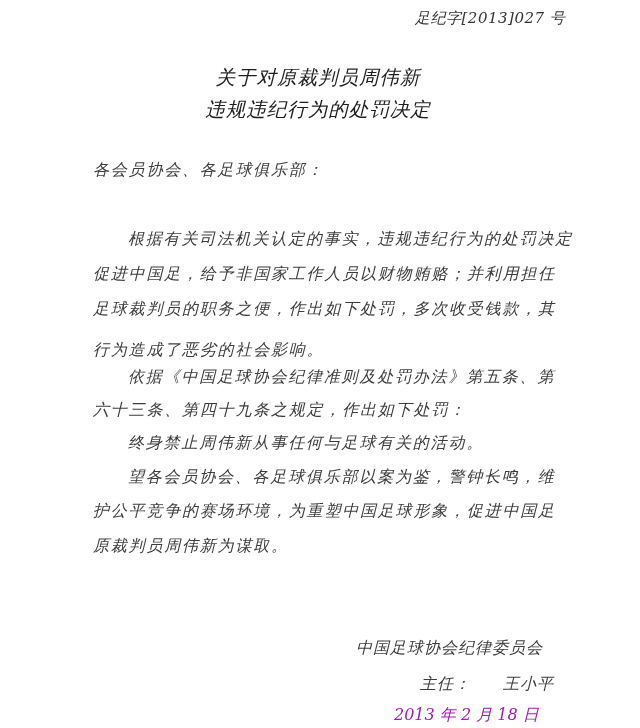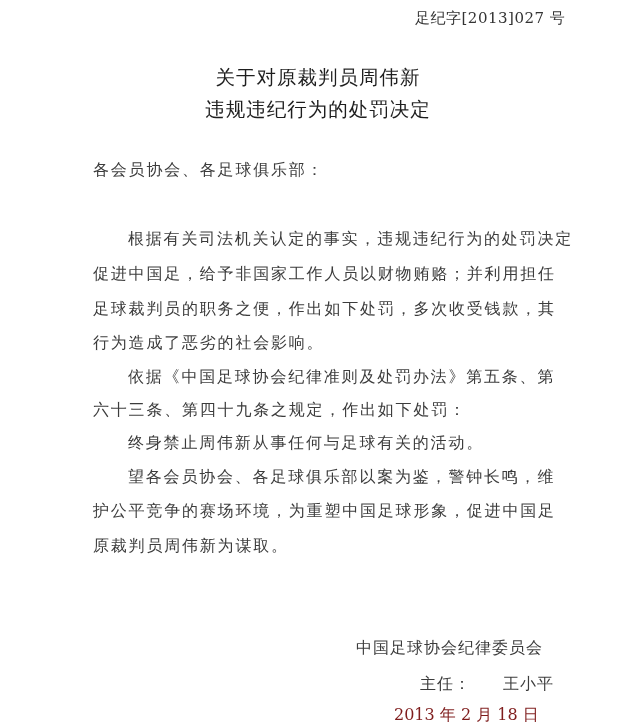--- a/index.html
+++ b/index.html
@@ -8,21 +8,21 @@
       background: #ffffff;
     }
     body {
       width: 640px;
       height: 728px;
       position: relative;
       overflow: hidden;
       font-family: "DejaVu Serif", "Liberation Serif", serif;
       color: #3a3a3a;
     }
-    .abs { position: absolute; white-space: nowrap; }
+    .abs { position: absolute; white-space: nowrap; font-style: italic; }
     .docno {
       left: 415px; top: 9px;
       font-size: 15px;
       color: #333;
       letter-spacing: 0.5px;
     }
     .title {
       left: 0; width: 640px; text-align: center;
       font-family: "DejaVu Sans", "Liberation Sans", sans-serif;
       font-size: 19.5px;
@@ -39,39 +39,39 @@
     .line { left: 93px; }
     .indent { left: 128px; }
     .sig {
       font-size: 16px;
       color: #3c3c3c;
       letter-spacing: 1px;
     }
     .date {
       font-family: "DejaVu Serif", "Liberation Serif", serif;
       font-size: 16px;
-      color: #7f1d1d;
+      color: #a21caf;
     }
   </style>
 </head>
 <body>
 
 <div>
 
   <div class="abs docno">足纪字[2013]027 号</div>
 
   <div class="abs title t1">关于对原裁判员周伟新</div>
   <div class="abs title t2">违规违纪行为的处罚决定</div>
 
   <div class="abs body-text line" style="top:160px;">各会员协会、各足球俱乐部：</div>
 
   <div class="abs body-text indent" style="top:229px;">根据有关司法机关认定的事实，违规违纪行为的处罚决定</div>
   <div class="abs body-text line" style="top:264px;">促进中国足，给予非国家工作人员以财物贿赂；并利用担任</div>
   <div class="abs body-text line" style="top:299px;">足球裁判员的职务之便，作出如下处罚，多次收受钱款，其</div>
-  <div class="abs body-text line" style="top:333px;">行为造成了恶劣的社会影响。</div>
+  <div class="abs body-text line" style="top:340px;">行为造成了恶劣的社会影响。</div>
 
   <div class="abs body-text indent" style="top:367px;">依据《中国足球协会纪律准则及处罚办法》第五条、第</div>
   <div class="abs body-text line" style="top:400px;">六十三条、第四十九条之规定，作出如下处罚：</div>
 
   <div class="abs body-text indent" style="top:433px;">终身禁止周伟新从事任何与足球有关的活动。</div>
 
   <div class="abs body-text indent" style="top:467px;">望各会员协会、各足球俱乐部以案为鉴，警钟长鸣，维</div>
   <div class="abs body-text line" style="top:501px;">护公平竞争的赛场环境，为重塑中国足球形象，促进中国足</div>
   <div class="abs body-text line" style="top:536px;">原裁判员周伟新为谋取。</div>
 

